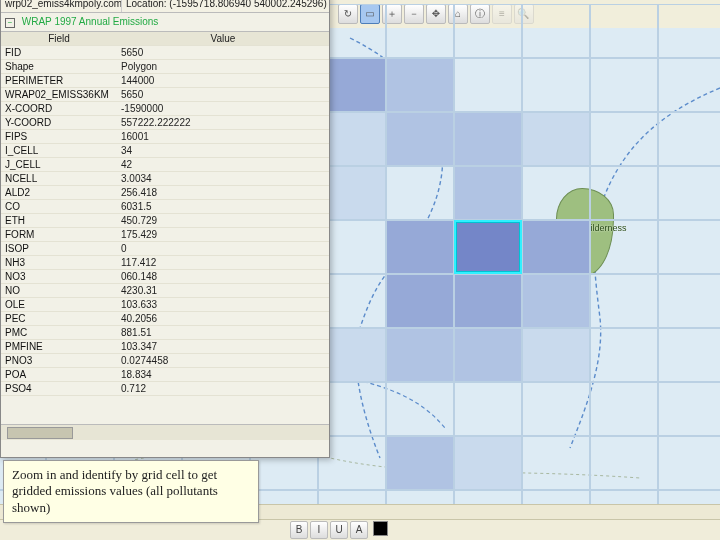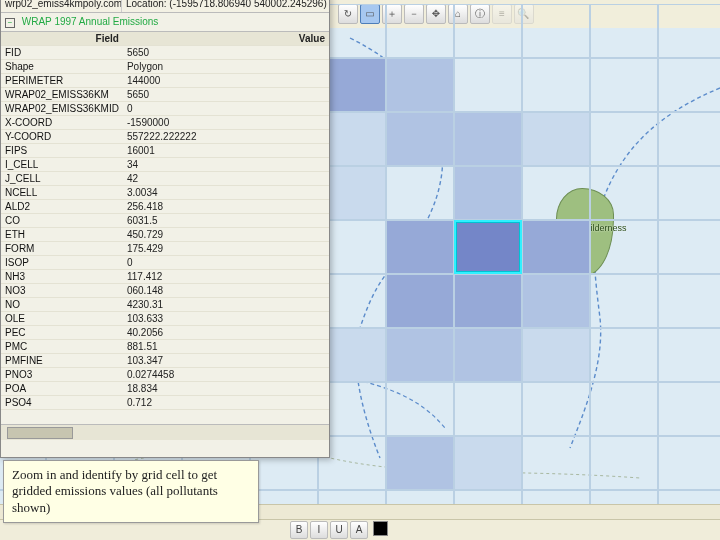--- a/index.html
+++ b/index.html
@@ -13,21 +13,21 @@
   
   .identify{position:absolute;left:0;top:-6px;width:328px;height:462px;background:#F2F1E7;border:1px solid #888;box-shadow:2px 2px 6px rgba(0,0,0,.25);font-size:10px;color:#222;z-index:40}
   .identify .hdr1{display:flex;border-bottom:1px solid #bbb;background:#F3F1E4;}
   .identify .hdr1 .layer{flex:0 0 112px;padding:3px 4px;border-right:1px solid #ccc;white-space:nowrap;overflow:hidden;}
   .identify .hdr1 .loc{flex:1;padding:3px 4px;white-space:nowrap;overflow:hidden;}
   .identify .hdr2{padding:3px 4px;border-bottom:1px solid #bbb;color:#2a4;white-space:nowrap;overflow:hidden}
   .identify .tree-icon{display:inline-block;width:8px;height:8px;border:1px solid #666;margin-right:4px;font-size:8px;line-height:8px;text-align:center}
   .identify .tbl{height:392px;overflow:auto}
   .identify table{border-collapse:collapse;width:100%;}
   .identify th,.identify td{padding:1px 4px;border-bottom:1px solid #E4E2D3;white-space:nowrap;overflow:hidden;text-overflow:ellipsis}
-  .identify th{background:#E7E5D5;font-weight:700;text-align:right;position:sticky;top:0}
+  .identify th{background:#E7E5D5;font-weight:400;text-align:center;position:sticky;top:0}
   .identify td.f{width:108px;color:#111}
   .identify .hscroll{height:15px;background:#E7E5D5;border-top:1px solid #bbb;display:flex;align-items:center}
   .identify .hscroll .thumb{width:64px;height:10px;background:#C7C5B0;margin-left:6px;border:1px solid #999}
 
   
   .map{position:absolute;left:0;top:28px;right:0;bottom:35px;background:#DDEBF4;}
   
   .tile{position:absolute;border:.5px solid #BAD0E3;box-sizing:border-box}
   
   .t-d1{background:#B0C3E3}
@@ -241,24 +241,20 @@
           </tr>
           <tr>
             <td class="f">PERIMETER</td>
             <td>144000</td>
           </tr>
           <tr>
             <td class="f">WRAP02_EMISS36KM</td>
             <td>5650</td>
           </tr>
           <tr>
-            <td class="f">WRAP02_EMISS36KMID</td>
-            <td>0</td>
-          </tr>
-          <tr>
             <td class="f">X-COORD</td>
             <td>-1590000</td>
           </tr>
           <tr>
             <td class="f">Y-COORD</td>
             <td>557222.222222</td>
           </tr>
           <tr>
             <td class="f">FIPS</td>
             <td>16001</td>

